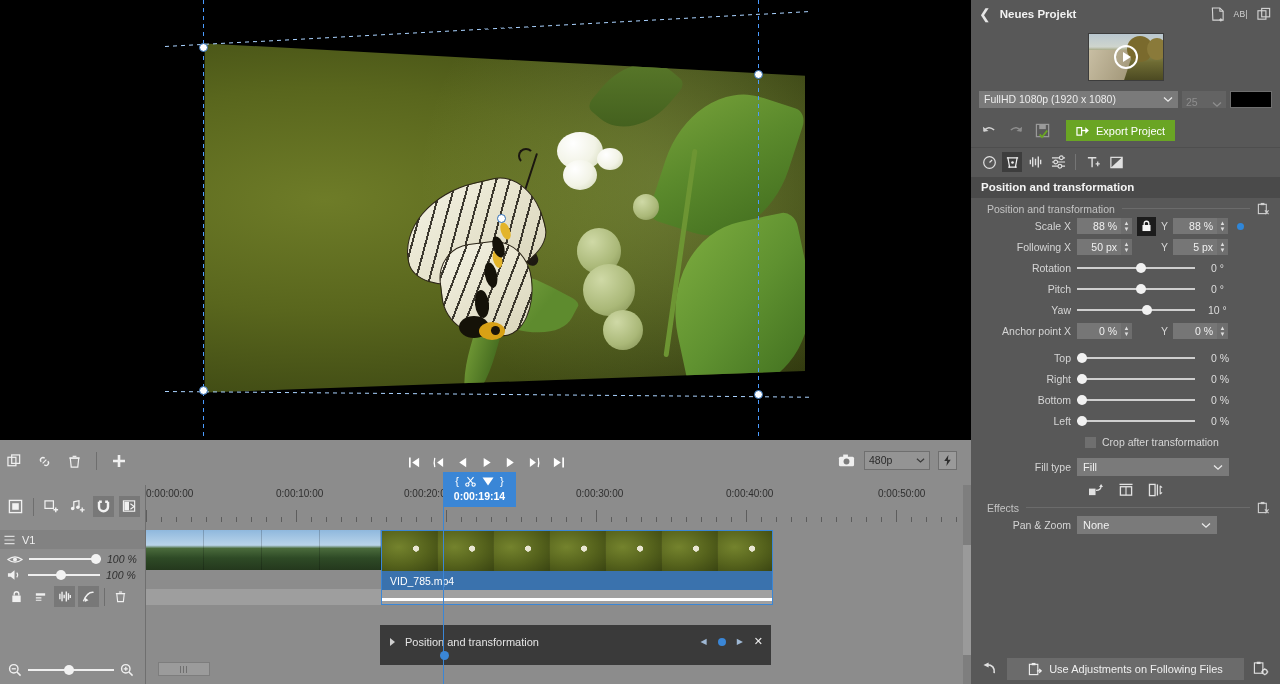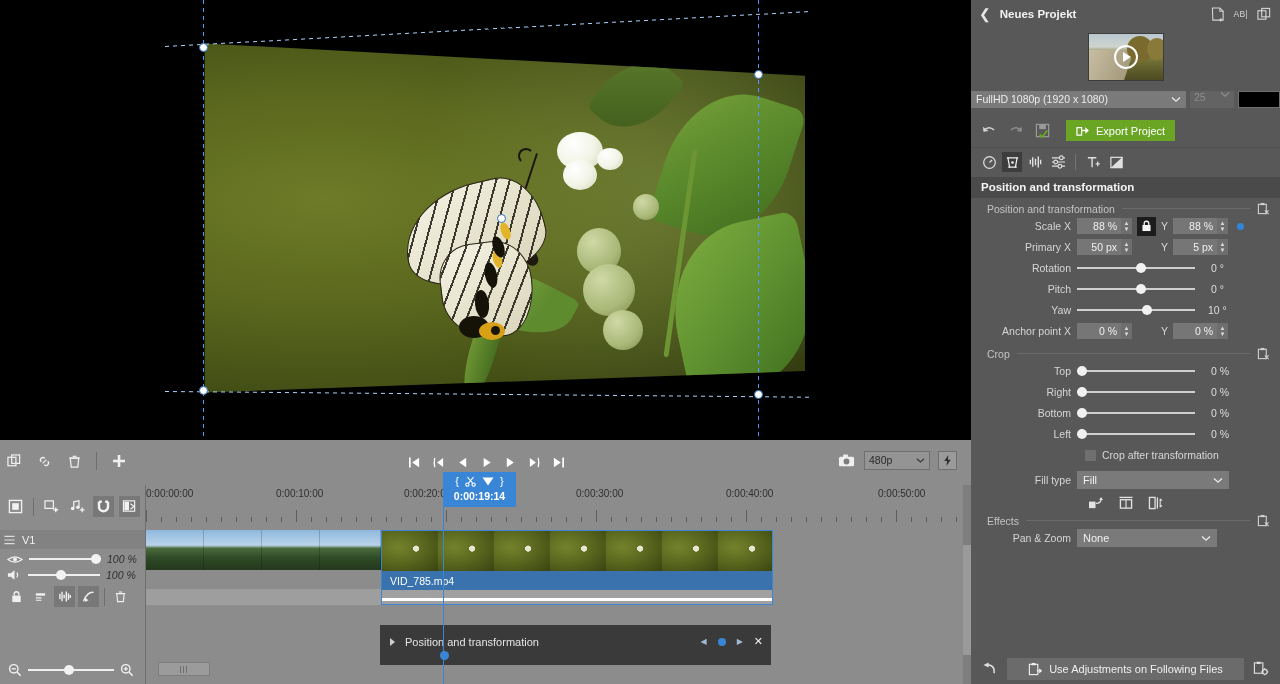--- a/index.html
+++ b/index.html
@@ -204,25 +204,25 @@
   .r-thumb { width: 76px; height: 48px; position: relative; overflow: hidden;
     background: linear-gradient(180deg,#b9c7cf 0%, #cfd5cd 28%, #8b8a52 40%, #6e6b33 62%, #4c4a22 100%);
     border: 1px solid #3c3c3c; }
   .r-thumb .tree { position:absolute; border-radius: 50%; }
   .r-thumb .road { position:absolute; left: -6px; bottom: 0; width: 46px; height: 30px;
     background: linear-gradient(100deg, #c9bfa4 0%, #a59a7c 100%); transform: skewX(-18deg); }
   .play-circle { position: absolute; left: 50%; top: 50%; transform: translate(-50%,-50%);
     width: 24px; height: 24px; border-radius: 50%; border: 2px solid #fff; display: flex; align-items: center; justify-content: center; }
   .play-tri { width: 0; height: 0; border-left: 8px solid #fff; border-top: 5px solid transparent; border-bottom: 5px solid transparent; margin-left: 2px; }
 
-  .r-settings { display: flex; align-items: center; gap: 4px; padding: 0 0; height: 26px; }
+  .r-settings { display: flex; align-items: center; gap: 4px; padding: 0 8px; height: 26px; }
   .preset-sel { flex: 1; height: 17px; background: #7a7a7a; color: #ececec; font-size: 10.5px;
     display: flex; align-items: center; justify-content: space-between; padding: 0 5px; }
   .fps-sel { width: 44px; height: 17px; background: #636363; color: #8e8e8e; font-size: 10.5px;
-    display: flex; align-items: flex-start; justify-content: space-between; padding: 0 4px; }
+    display: flex; align-items: flex-end; justify-content: space-between; padding: 0 4px; }
   .bgcolor { width: 42px; height: 17px; background: #000; border: 1px solid #6f6f6f; }
 
   .r-actions { display: flex; align-items: center; gap: 11px; padding: 8px 10px 6px 10px; }
   .act-ic { color: #c9c9c9; font-size: 15px; cursor: pointer; }
   .export-btn { margin-left: 4px; height: 21px; background: #6aa524; color: #fff; font-size: 11px;
     display: flex; align-items: center; gap: 6px; padding: 0 10px; cursor: pointer; }
 
   .r-tabs { display: flex; align-items: center; gap: 3px; padding: 4px 8px 5px 8px; border-top: 1px solid #4e4e4e; }
   .r-tab { width: 20px; height: 20px; display: flex; align-items: center; justify-content: center; color: #e0e0e0; cursor: pointer; }
   .r-tab.active { background: #3d3d3d; }
@@ -851,21 +851,21 @@
         <span class="plabel" style="width:12px">Y</span>
         <span class="numbox" style="width:44px">88 %</span>
         <span class="spin">
             <span>▲</span>
             <span>▼</span>
           </span>
         <span class="kf-blue" style="margin-left:9px"></span>
       </div>
 
       <div class="prow">
-        <span class="plabel" style="width:96px">Primary X</span>
+        <span class="plabel" style="width:96px">Following X</span>
         <span class="numbox" style="width:44px">50 px</span>
         <span class="spin">
             <span>▲</span>
             <span>▼</span>
           </span>
         <span style="width:29px"></span>
         <span class="plabel" style="width:12px">Y</span>
         <span class="numbox" style="width:44px">5 px</span>
         <span class="spin">
             <span>▲</span>
@@ -914,31 +914,20 @@
         <span class="plabel" style="width:12px">Y</span>
         <span class="numbox" style="width:44px">0 %</span>
         <span class="spin">
             <span>▲</span>
             <span>▼</span>
           </span>
       </div>
     </div>
 
     <div class="group" style="padding-top:6px">
-      <div class="group-head">
-        <span>Crop</span>
-        <span class="rule"></span>
-        <span class="gh-ic">
-          <svg width="13" height="13" viewBox="0 0 14 14">
-              <rect x="1.5" y="2.5" width="8.5" height="10" fill="none" stroke="#cfcfcf" stroke-width="1.2"></rect>
-              <rect x="4" y="1" width="4" height="2.4" fill="#cfcfcf"></rect>
-              <path d="M8.5 9 l4 4 M12.5 9 l-4 4" stroke="#cfcfcf" stroke-width="1.2"></path>
-            </svg>
-        </span>
-      </div>
 
       <div class="prow">
         <span class="plabel" style="width:96px">Top</span>
         <span class="slider" style="width:118px">
           <span class="strack">
               <span class="sknob" style="left:0%"></span>
             </span>
         </span>
         <span class="pval" style="width:44px; padding-left:16px">0 %</span>
       </div>

